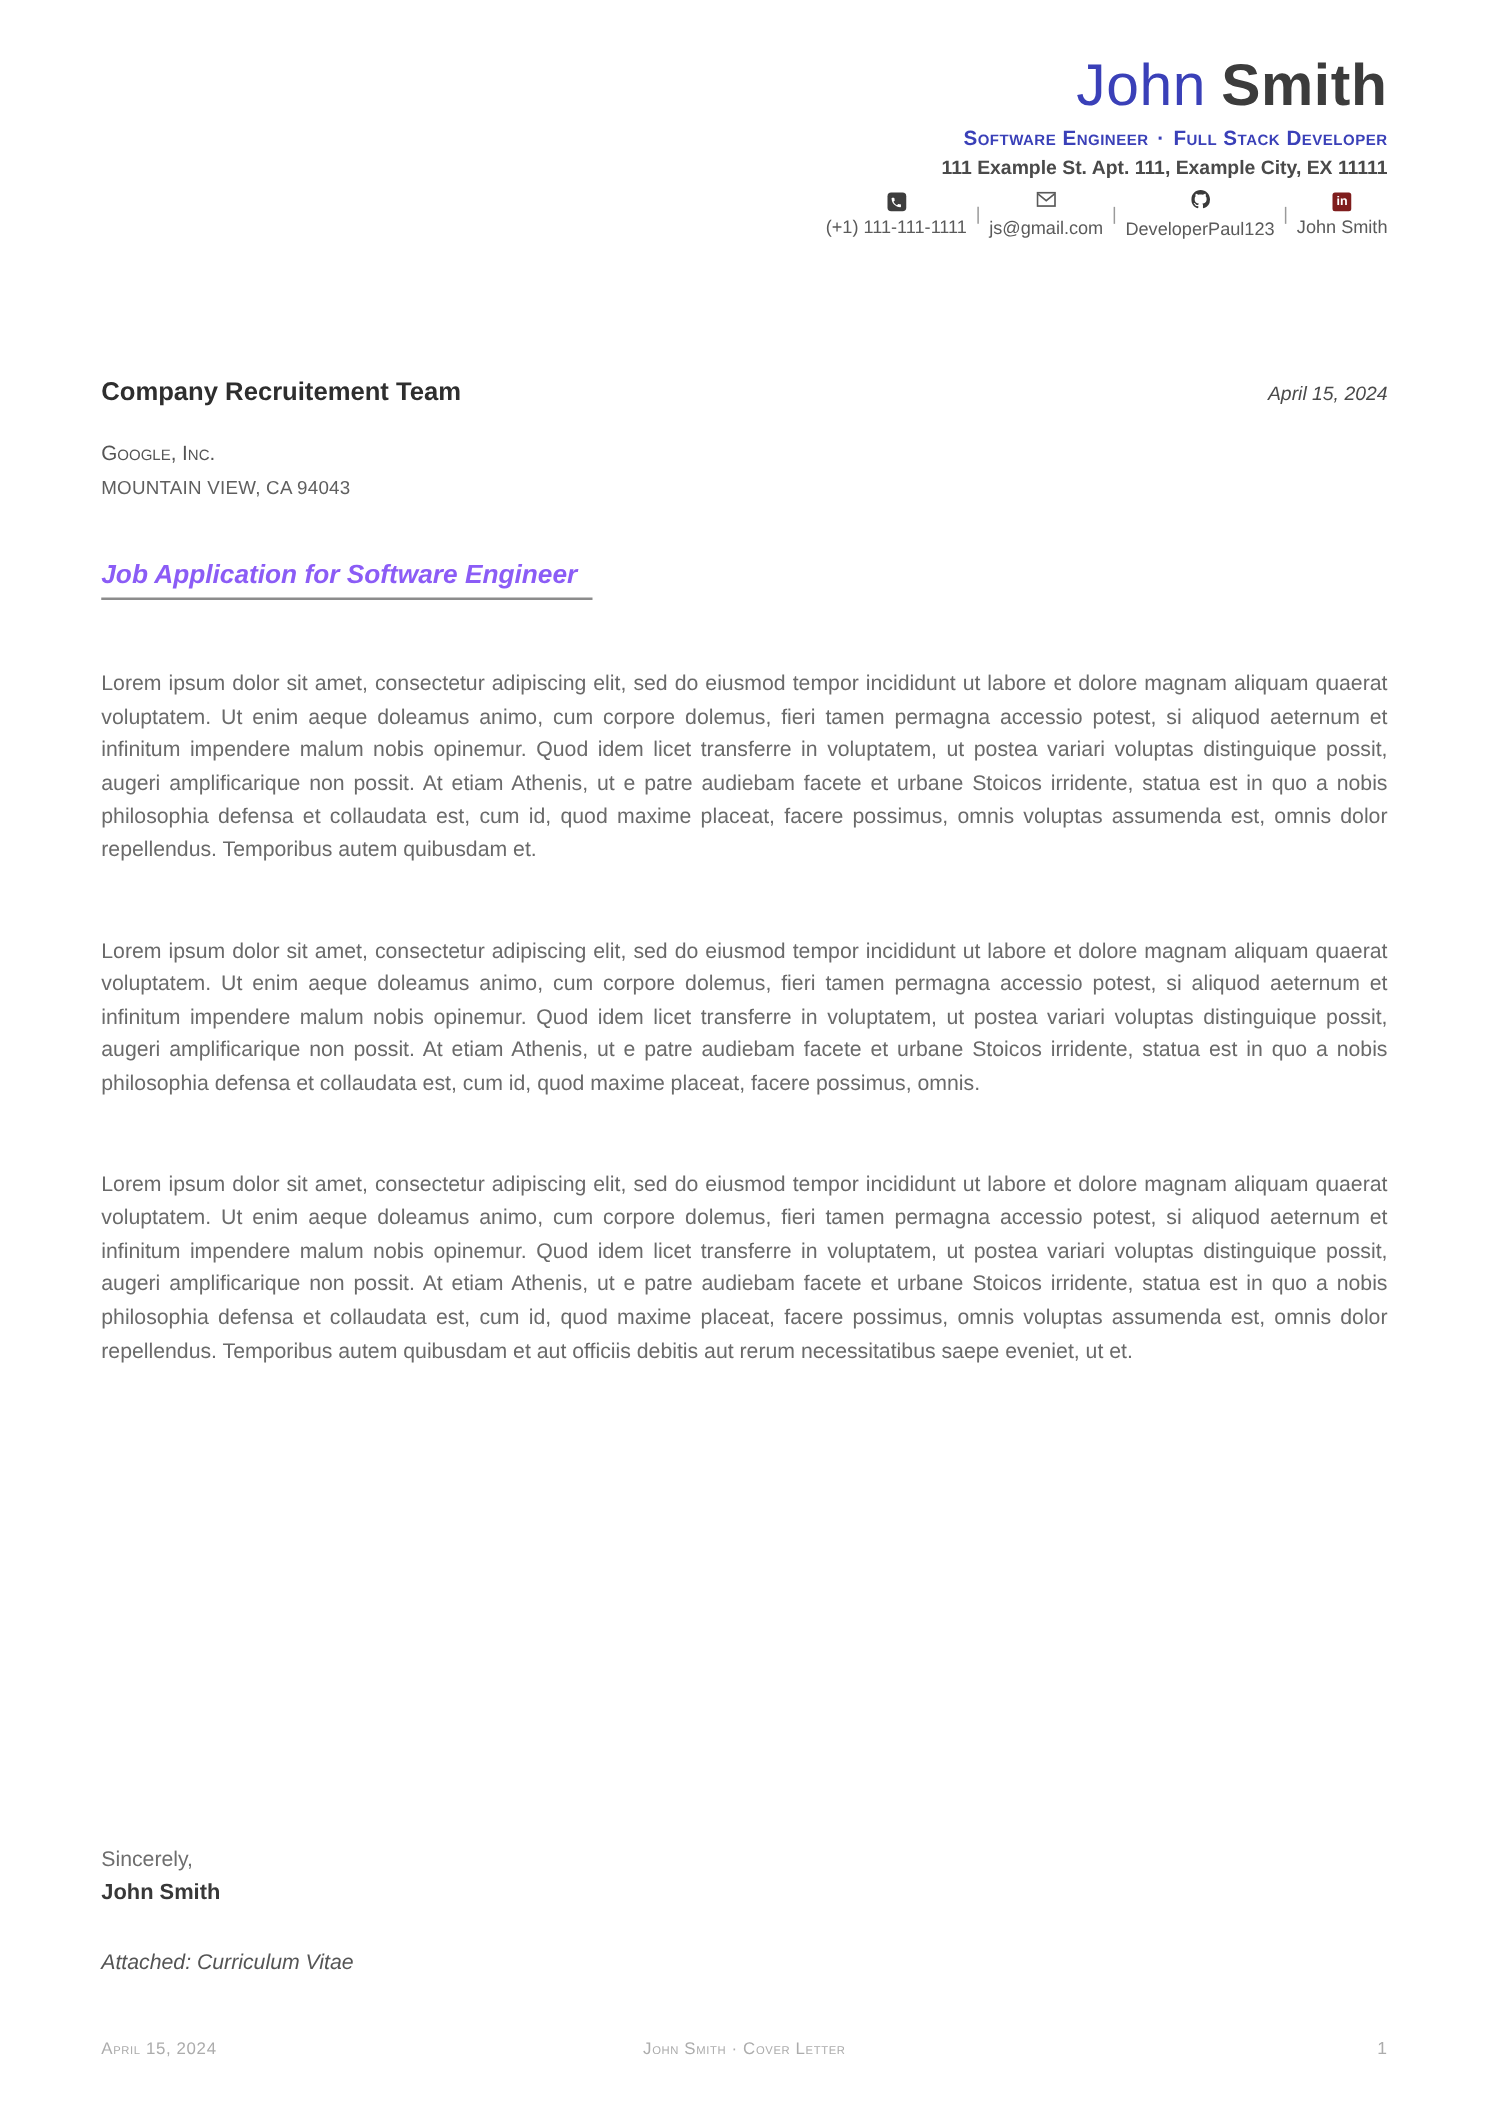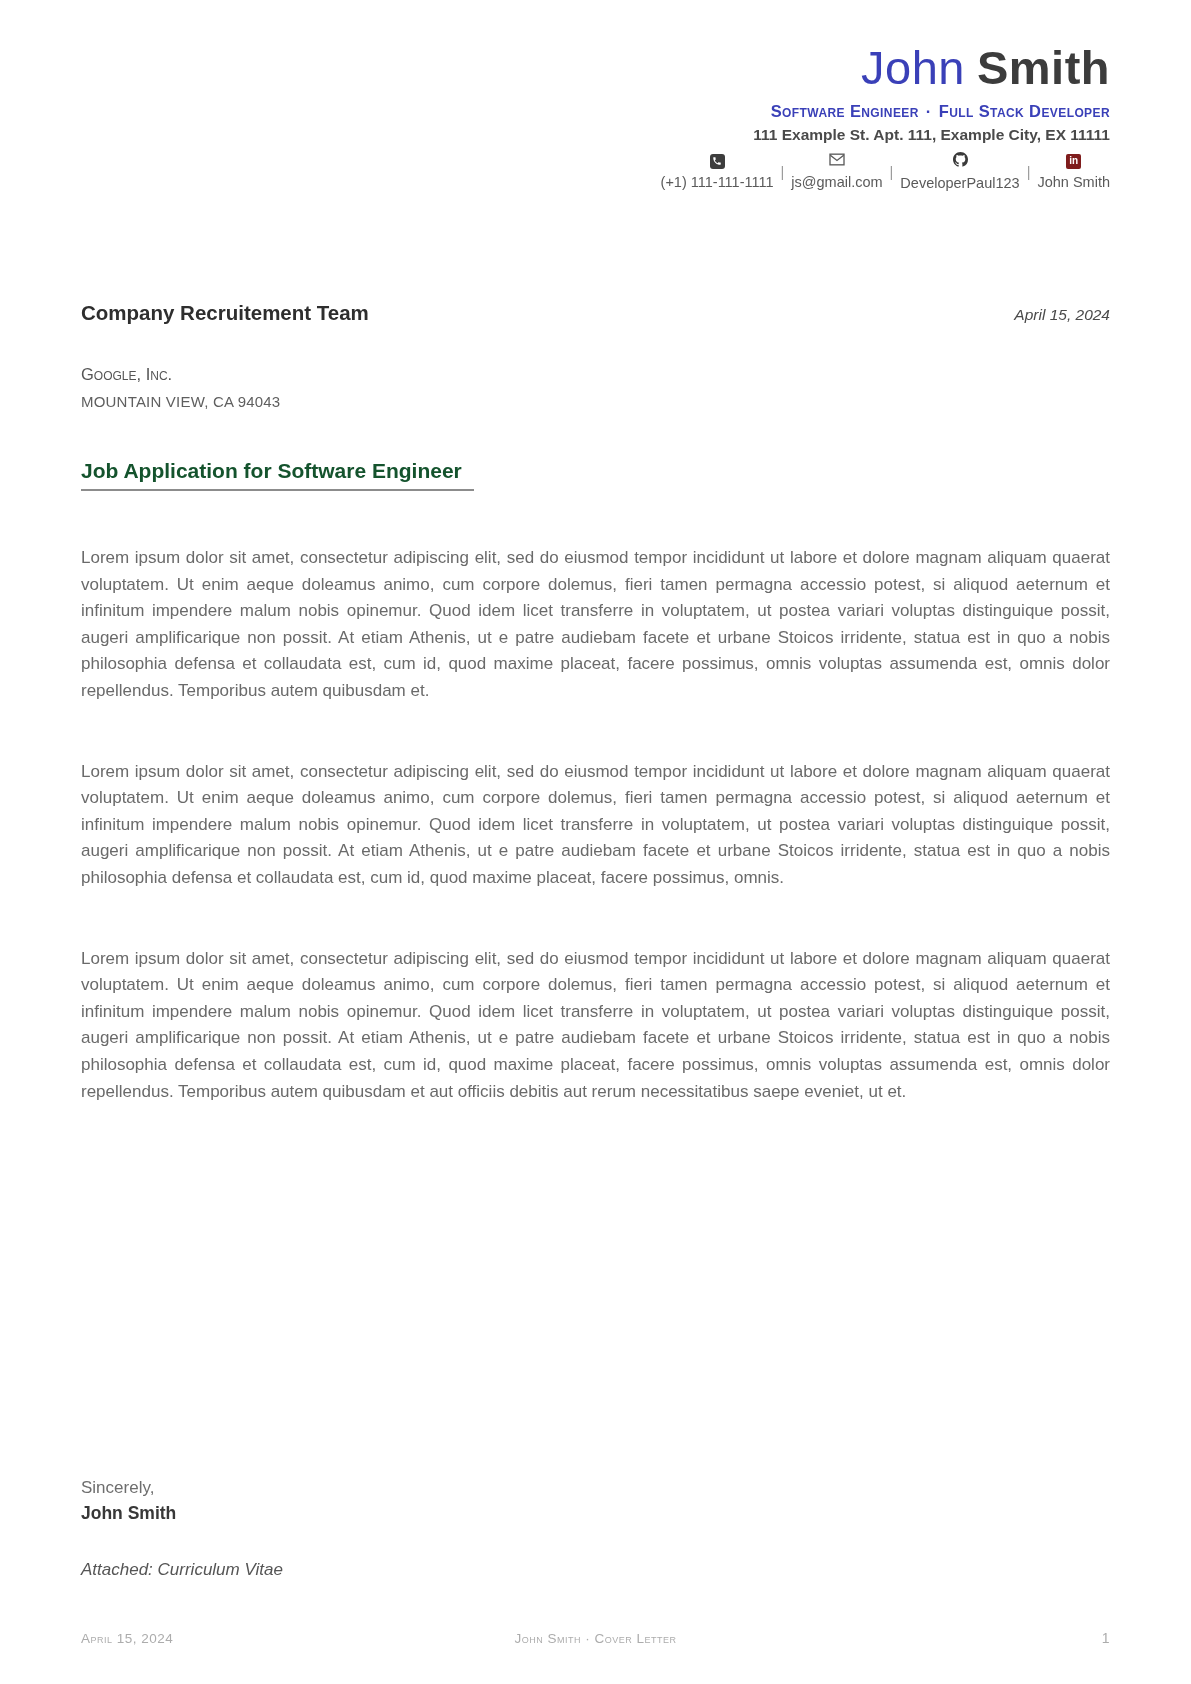--- a/index.html
+++ b/index.html
@@ -41,28 +41,28 @@
     width:15px; height:15px; background:#7f1d1d; border-radius:2px;
     color:#fff; font-size:10px; font-weight:700; line-height:1;
   }
   
   .recipient-row {
     margin-top:110px;
     display:flex; justify-content:space-between; align-items:baseline;
   }
   .recipient-title { font-size:20.5px; font-weight:700; color:#2E2E2E; }
   .letter-date { font-style:italic; font-size:15.5px; color:#4A4A4A; }
-  .company-block { margin-top:36px; }
+  .company-block { margin-top:24px; }
   .company-name { font-variant:small-caps; font-size:16.5px; color:#555555; line-height:27px; }
   .company-addr { font-size:15px; color:#5F5F5F; letter-spacing:0.2px; line-height:27px; }
   
   .subject-wrap { margin-top:44px; }
   .subject {
-    display:inline-block; font-size:21px; font-weight:700; color:#14532d;
-    border-bottom:2px solid #8C8C8C; padding:0 12px 6px 0;
+    display:inline-block; font-size:21px; font-weight:700; color:#8b5cf6;
+    border-bottom:2px solid #8C8C8C; padding:0 12px 6px 0;font-style:italic;
   }
   
   .salutation { margin-top:26px; font-size:17px; font-weight:300; color:#6E6E6E; }
   .para {
     margin-top:54px; font-size:17px; font-weight:300; line-height:26.6px;
     color:#6A6A6A; text-align:justify;
   }
   
   .closing-block { position:absolute; left:81px; top:1478px; }
   .closing-phrase { font-size:17px; font-weight:300; color:#6E6E6E; }

